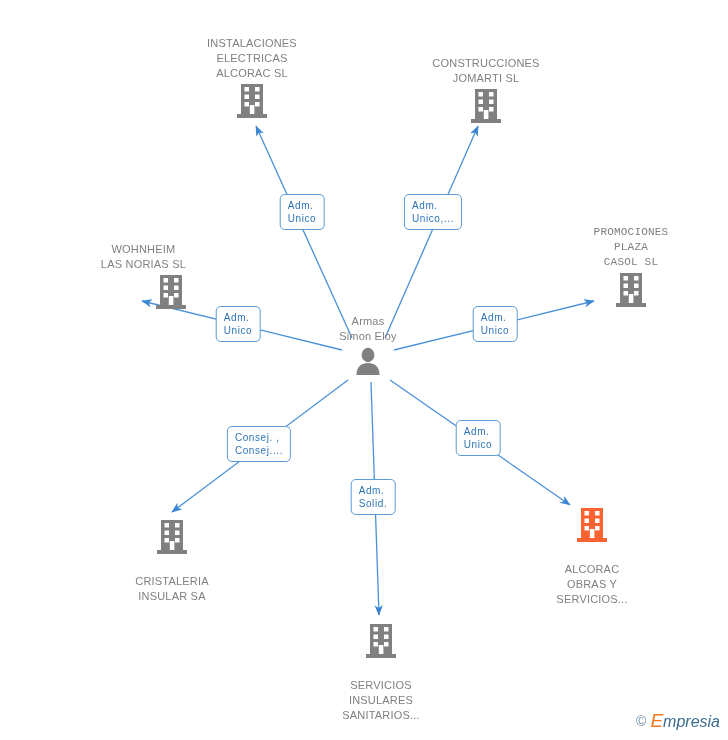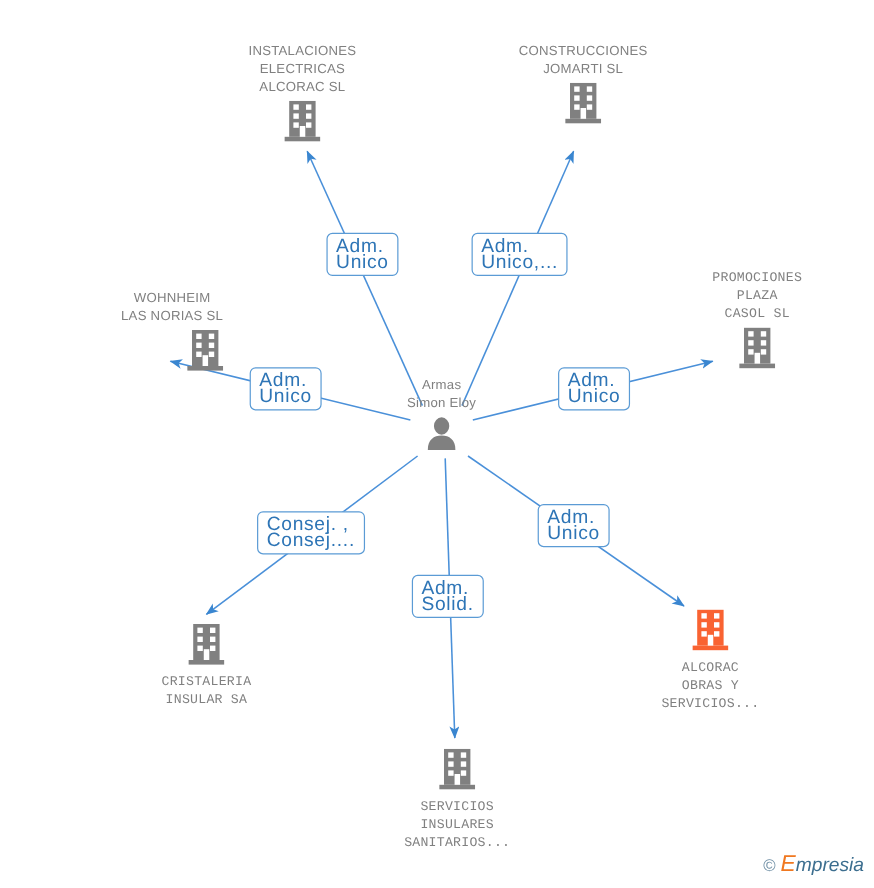--- a/index.html
+++ b/index.html
@@ -35,41 +35,41 @@
     align-items: center;
   }
   .node-label {
     font-size: 11px;
     line-height: 15px;
     color: #808080;
     letter-spacing: 0.2px;
     white-space: pre-line;
   }
   .node.label-top .node-label { margin-bottom: 3px; }
-  .node.label-bottom .node-label { margin-top: 8px; font-family: Liberation Mono, monospace; }
+  .node.label-bottom .node-label { margin-top: 20px; }
   .node.highlight .node-label {
     color: #808080;
   }
   .icon-company {
     width: 30px;
     height: 34px;
     position: relative;
   }
   .icon-person {
     width: 28px;
     height: 28px;
     position: relative;
   }
   .edge-label {
     position: absolute;
     background: #ffffff;
     border: 1px solid #5b9bd5;
     border-radius: 5px;
     color: #2e75b6;
-    font-size: 16px;
+    font-size: 10px;
     line-height: 13px;
     padding: 4px 7px;
     text-align: left;
     white-space: pre-line;
     letter-spacing: 0.6px;
     transform: translate(-50%, -50%);
     box-sizing: border-box;
   }
   #watermark {
     position: absolute;
@@ -136,21 +136,21 @@
             <rect x="0" y="30" width="30" height="4" fill="#808080"></rect>
             <rect x="7.5" y="3" width="4.5" height="4.5" fill="#ffffff"></rect>
             <rect x="18" y="3" width="4.5" height="4.5" fill="#ffffff"></rect>
             <rect x="7.5" y="10.5" width="4.5" height="4.5" fill="#ffffff"></rect>
             <rect x="18" y="10.5" width="4.5" height="4.5" fill="#ffffff"></rect>
             <rect x="7.5" y="18" width="4.5" height="4.5" fill="#ffffff"></rect>
             <rect x="18" y="18" width="4.5" height="4.5" fill="#ffffff"></rect>
             <rect x="12.8" y="21" width="4.6" height="9" fill="#ffffff"></rect>
           </svg></div>
       </div>
-      <div class="node label-top" style="left: 486px; top: 36px; justify-content: center;">
+      <div class="node label-top" style="left: 486px; top: 56px; justify-content: center;">
         <div class="node-label">CONSTRUCCIONES
 JOMARTI SL</div>
         <div class="icon-company"><svg width="30" height="34" viewBox="0 0 30 34">
             <rect x="4" y="0" width="22" height="30" fill="#808080"></rect>
             <rect x="0" y="30" width="30" height="4" fill="#808080"></rect>
             <rect x="7.5" y="3" width="4.5" height="4.5" fill="#ffffff"></rect>
             <rect x="18" y="3" width="4.5" height="4.5" fill="#ffffff"></rect>
             <rect x="7.5" y="10.5" width="4.5" height="4.5" fill="#ffffff"></rect>
             <rect x="18" y="10.5" width="4.5" height="4.5" fill="#ffffff"></rect>
             <rect x="7.5" y="18" width="4.5" height="4.5" fill="#ffffff"></rect>

